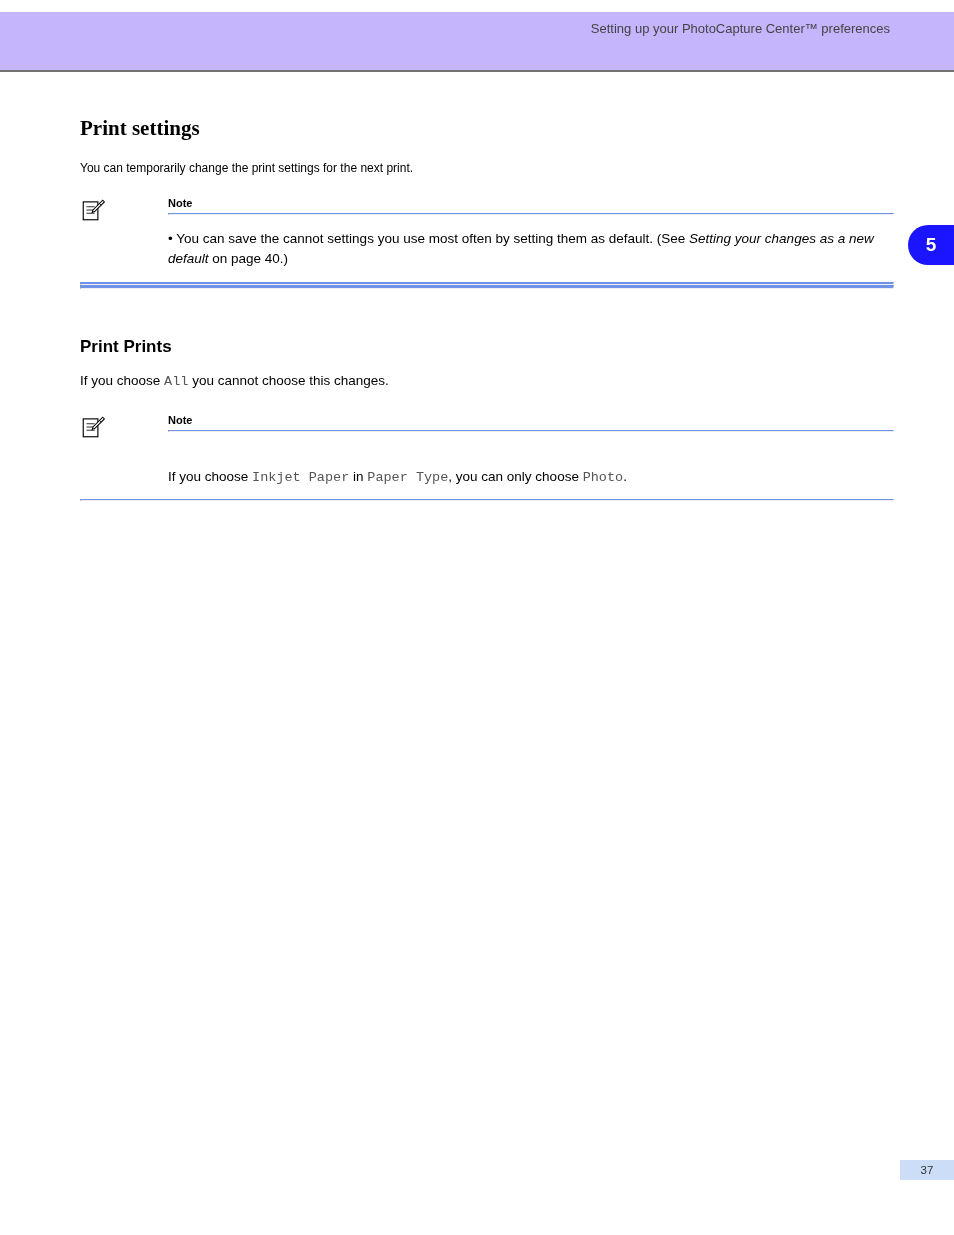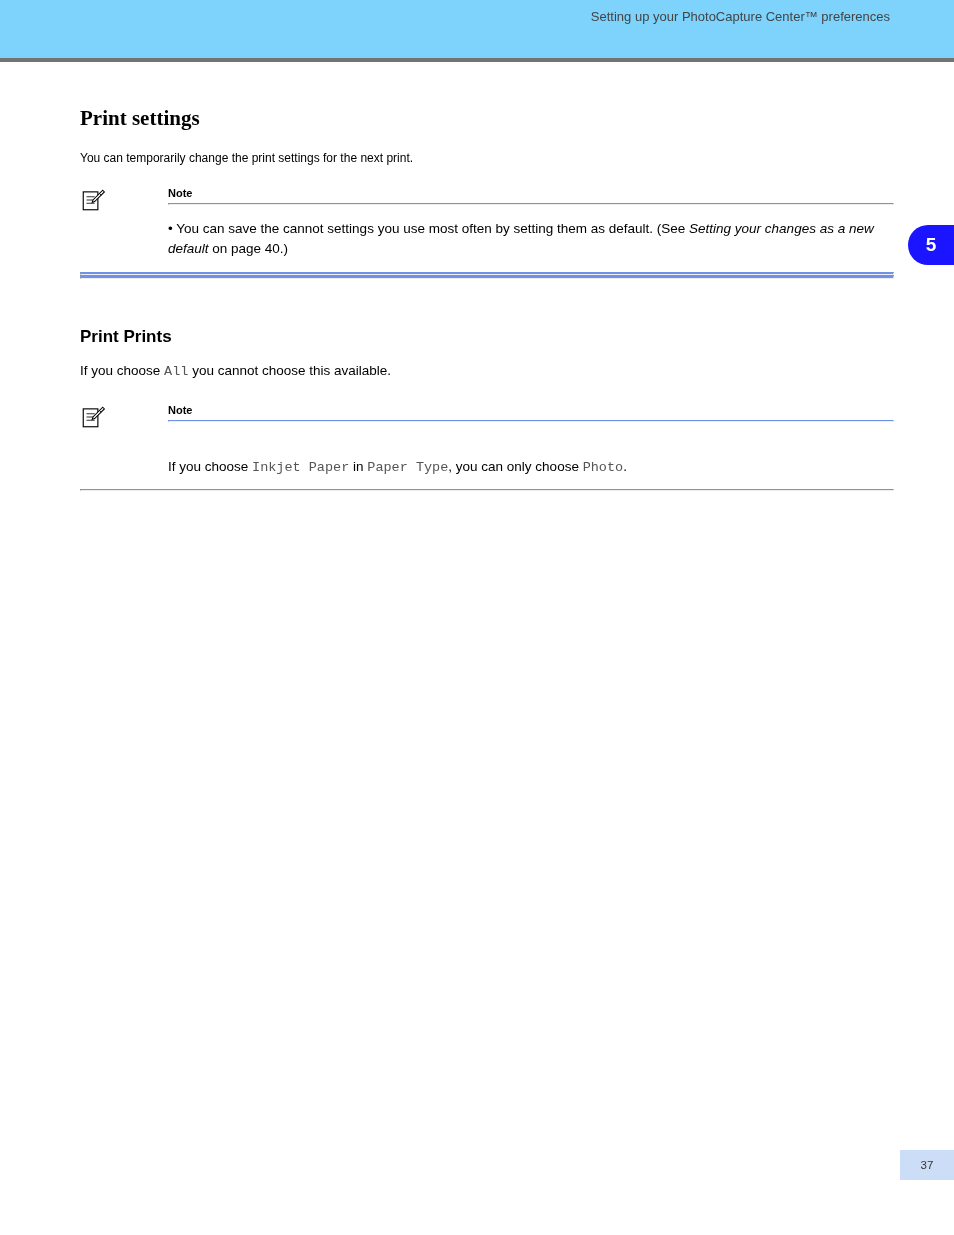--- a/index.html
+++ b/index.html
@@ -8,22 +8,23 @@
     width: 954px;
     height: 1235px;
     font-family: Arial, Helvetica, sans-serif;
     color: #000;
     background: #fff;
     position: relative;
   }
   .header-band {
     width: 100%;
     height: 58px;
-    background: #7dd3fc;
-    border-bottom: 4px solid #737373;
+    background: #c4b5fd;
+    border-bottom: 2px solid #737373;
+    margin-top: 12px;
   }
   .header-inner {
     padding: 9px 64px 0 0;
     text-align: right;
     font-size: 13px;
     color: #444;
   }
   .content {
     padding: 0 60px 0 80px;
   }
@@ -90,21 +91,21 @@
     align-items: center;
     justify-content: center;
   }
   .footer {
     position: absolute;
     right: 0;
     bottom: 55px;
   }
   .footer-box {
     width: 54px;
-    height: 30px;
+    height: 20px;
     background: #ccddf7;
     display: flex;
     align-items: center;
     justify-content: center;
     font-size: 11.5px;
     color: #333;
   }
   .note-icon svg { width: 26px; height: 26px; }
 </style>
 </head>
@@ -143,21 +144,21 @@
       </div>
     </div>
   </div>
   <div style="margin-left:0;">
     <hr class="note-rule-med">
     <hr class="note-rule-thick">
   </div>
 
   <div class="heading2">Print Prints</div>
   <div class="para">
-    <span>If you choose </span><span class="mono">All</span><span> you cannot choose this available.</span>
+    <span>If you choose </span><span class="mono">All</span><span> you cannot choose this changes.</span>
   </div>
 
   <div class="note-block">
     <div class="note-col">
       <span class="note-icon">
         <svg viewBox="0 0 32 32" xmlns="http://www.w3.org/2000/svg">
           <rect x="4" y="6" width="18" height="22" fill="#fff" stroke="#000" stroke-width="1.4"></rect>
           <line x1="8" y1="12" x2="18" y2="12" stroke="#000" stroke-width="1"></line>
           <line x1="8" y1="16" x2="18" y2="16" stroke="#000" stroke-width="1"></line>
           <line x1="8" y1="20" x2="18" y2="20" stroke="#000" stroke-width="1"></line>

